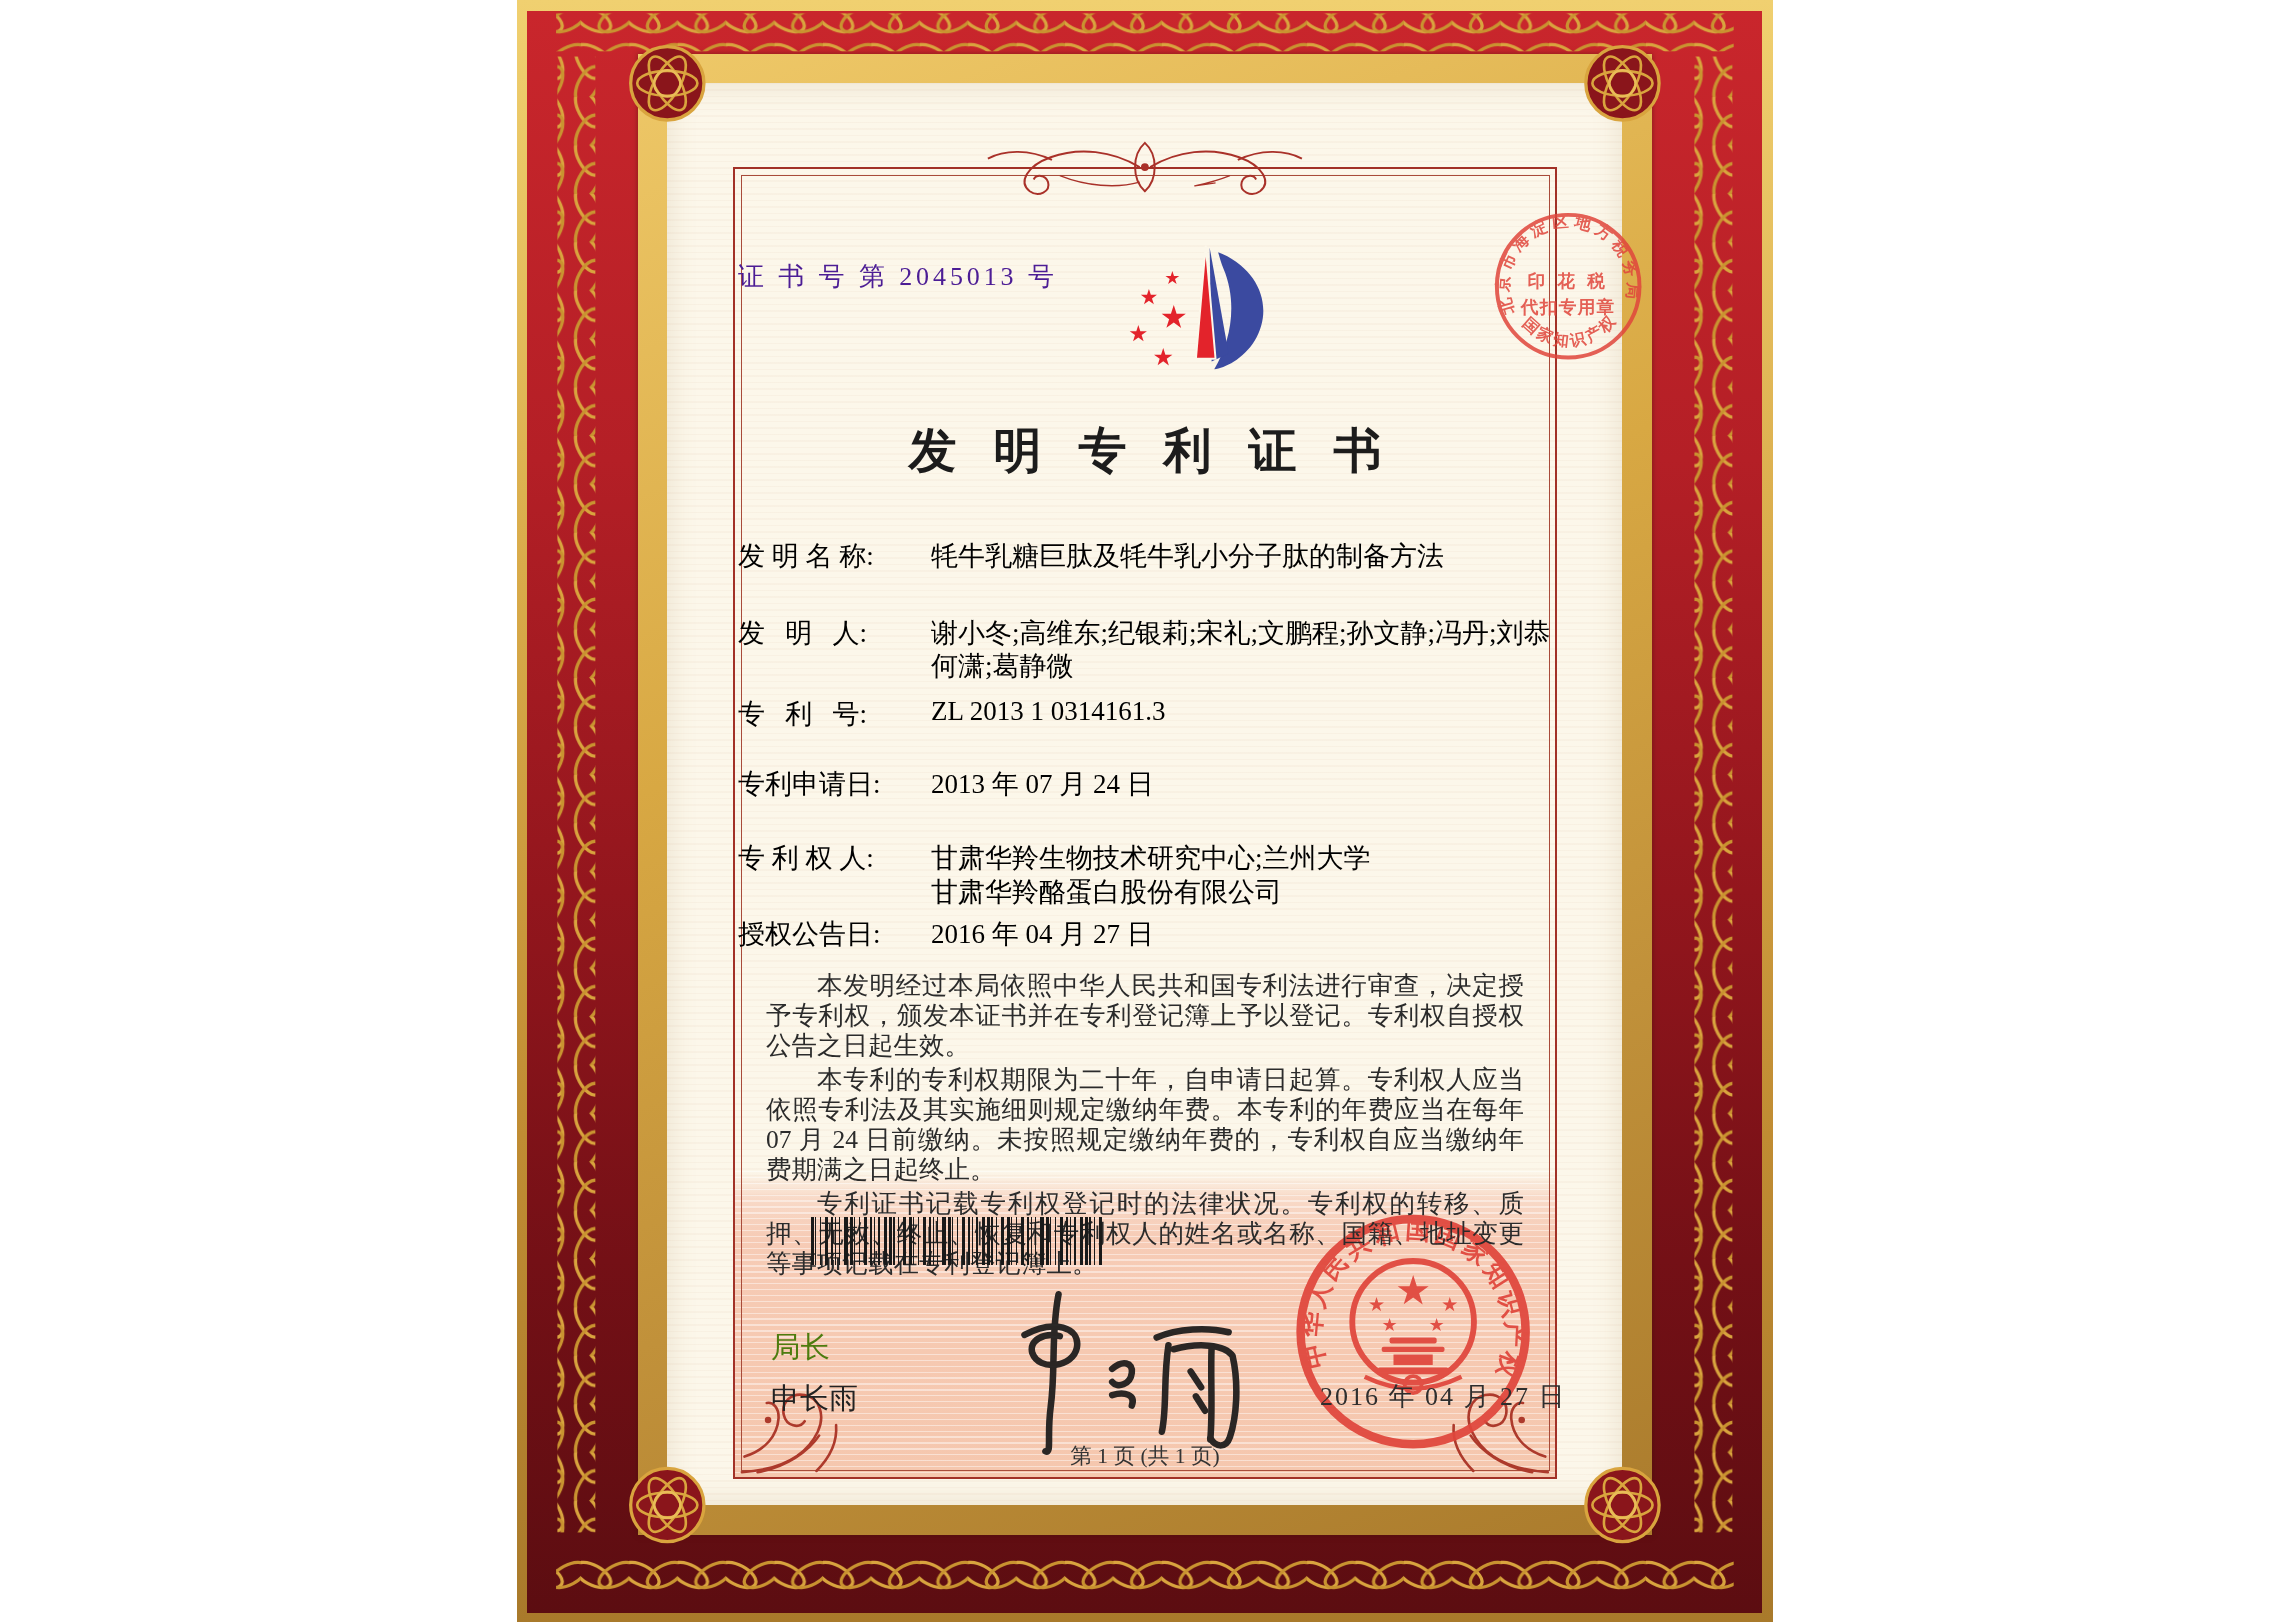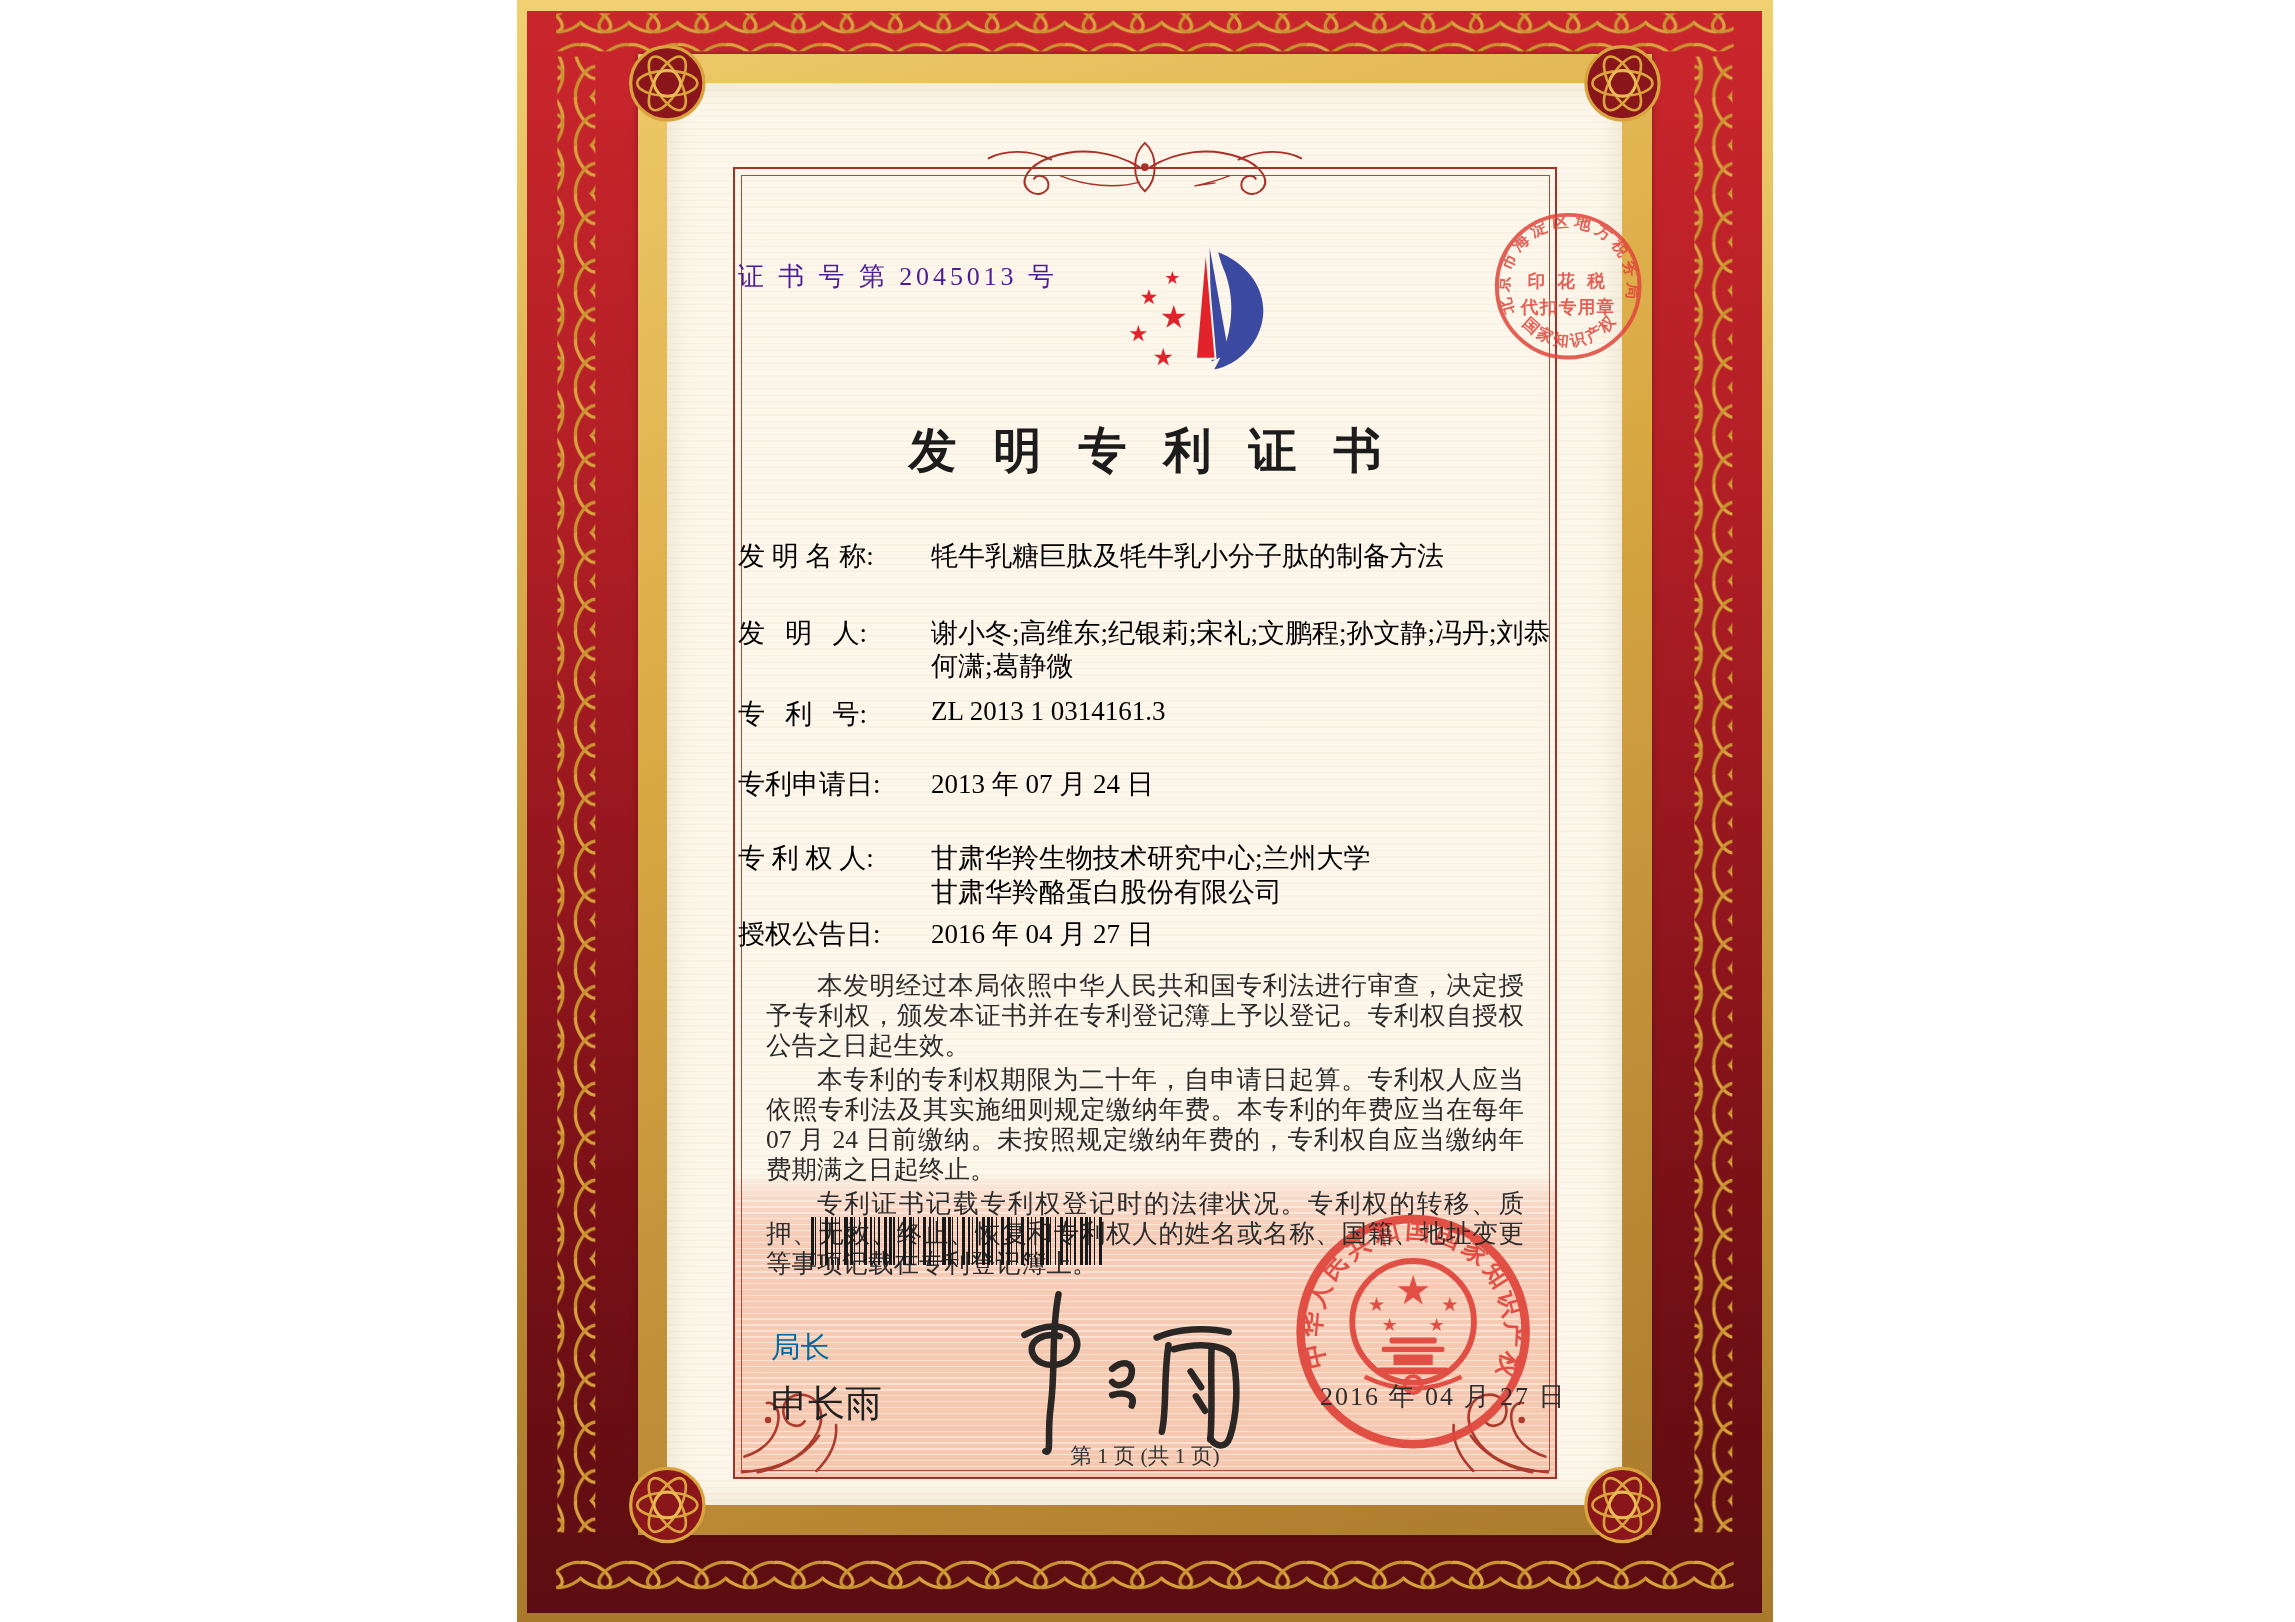--- a/index.html
+++ b/index.html
@@ -35,22 +35,22 @@
   .lbl{left:738px;font-size:27px;}
   .val{left:931px;font-size:27px;}
   .y-name{top:538px;} .y-inv1{top:615px;} .y-inv2{top:648px;} .y-pat{top:696px;}
   .y-fil{top:766px;} .y-ptee1{top:840px;} .y-ptee2{top:874px;} .y-grant{top:916px;text-align:right;}
   .body-text{left:762px;top:967px;width:766px;z-index:50;font-size:25.5px;line-height:30px;
     text-align:justify;color:#2b2b2b;}
   .body-text p{margin:4px;text-indent:51px;}
   .barcode{left:811px;top:1217px;width:291px;height:48px;z-index:50;
     background:repeating-linear-gradient(90deg,#191919 0 2.6px,rgba(0,0,0,0) 2.6px 3.9px,#191919 3.9px 5.2px,
     rgba(0,0,0,0) 5.2px 8.5px,#191919 8.5px 9.8px,rgba(0,0,0,0) 9.8px 13.7px,#191919 13.7px 17px,rgba(0,0,0,0) 17px 19.6px);}
-  .officer-title{left:771px;top:1328px;font-size:29.4px;color:#0369a1;}
-  .officer-name{left:771px;top:1379px;font-size:37px;color:#222;}
+  .officer-title{left:771px;top:1328px;font-size:29.4px;color:#4d7c0f;}
+  .officer-name{left:771px;top:1379px;font-size:29px;color:#222;}
   .seal-date{left:1320px;top:1379px;font-size:26px;letter-spacing:2px;color:#2e2e2e;z-index:55;}
   .footer{left:733px;top:1441px;width:824px;text-align:center;font-size:21.6px;color:#333;z-index:50;}
 </style>
 </head>
 <body>
 
 <div class="page">
 
   <div class="abs cert-gold-edge"></div>
   <div class="abs cert-red-band"></div>

